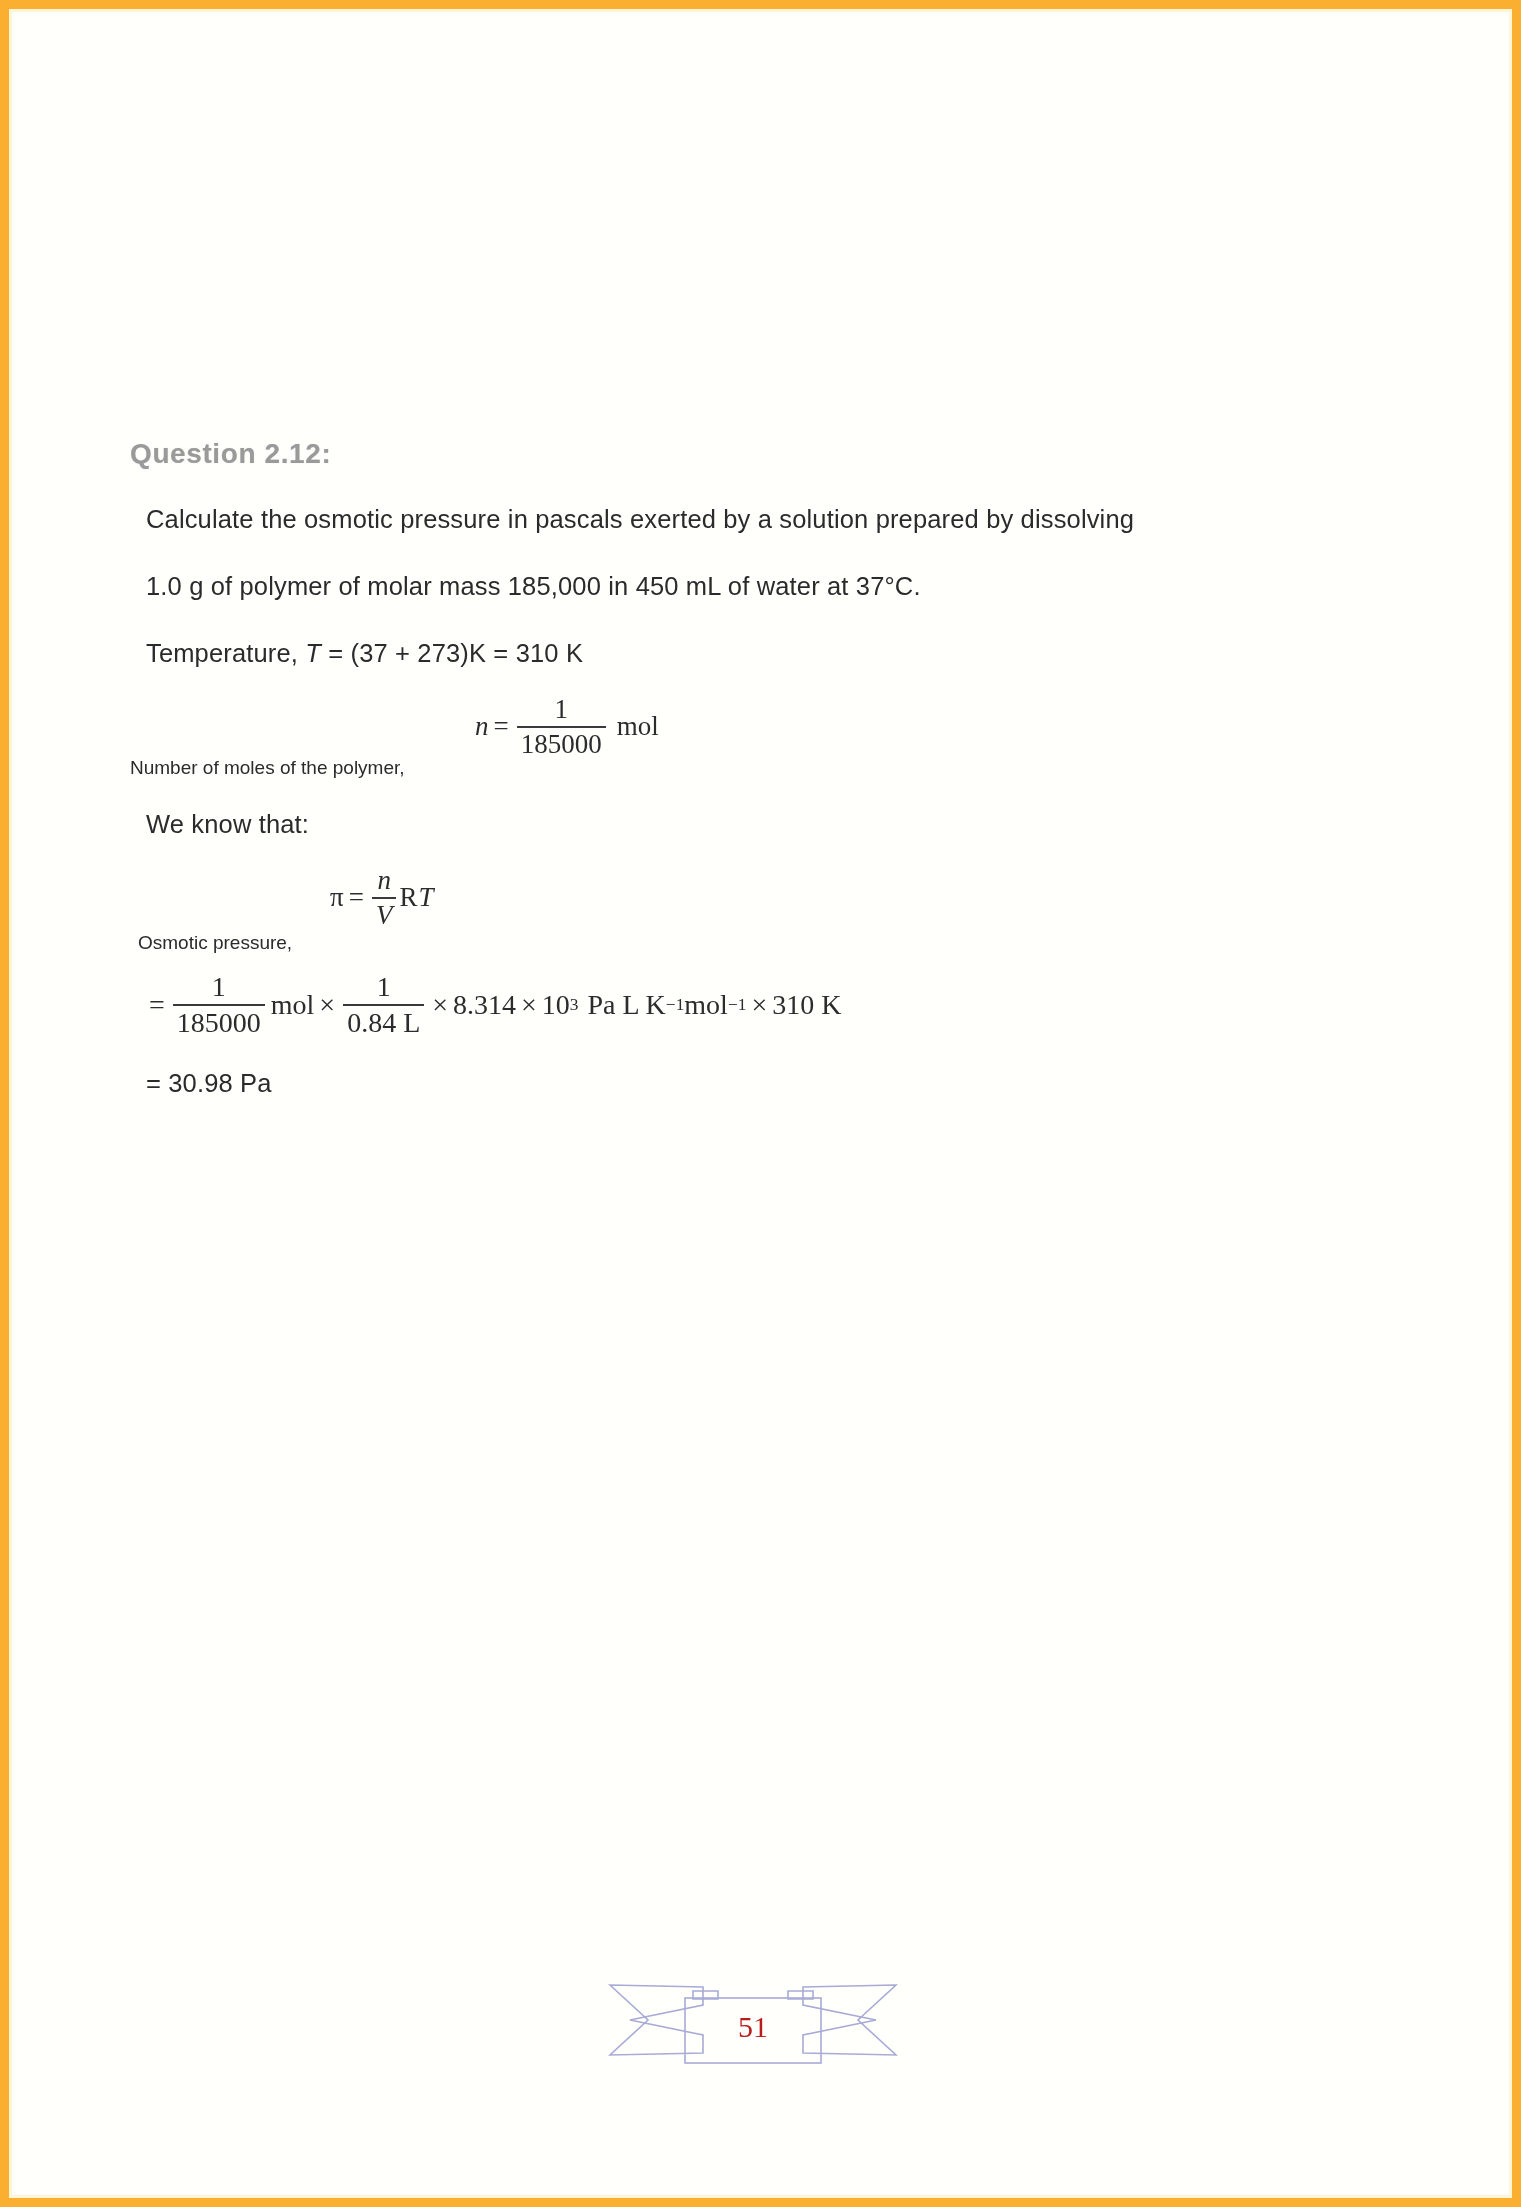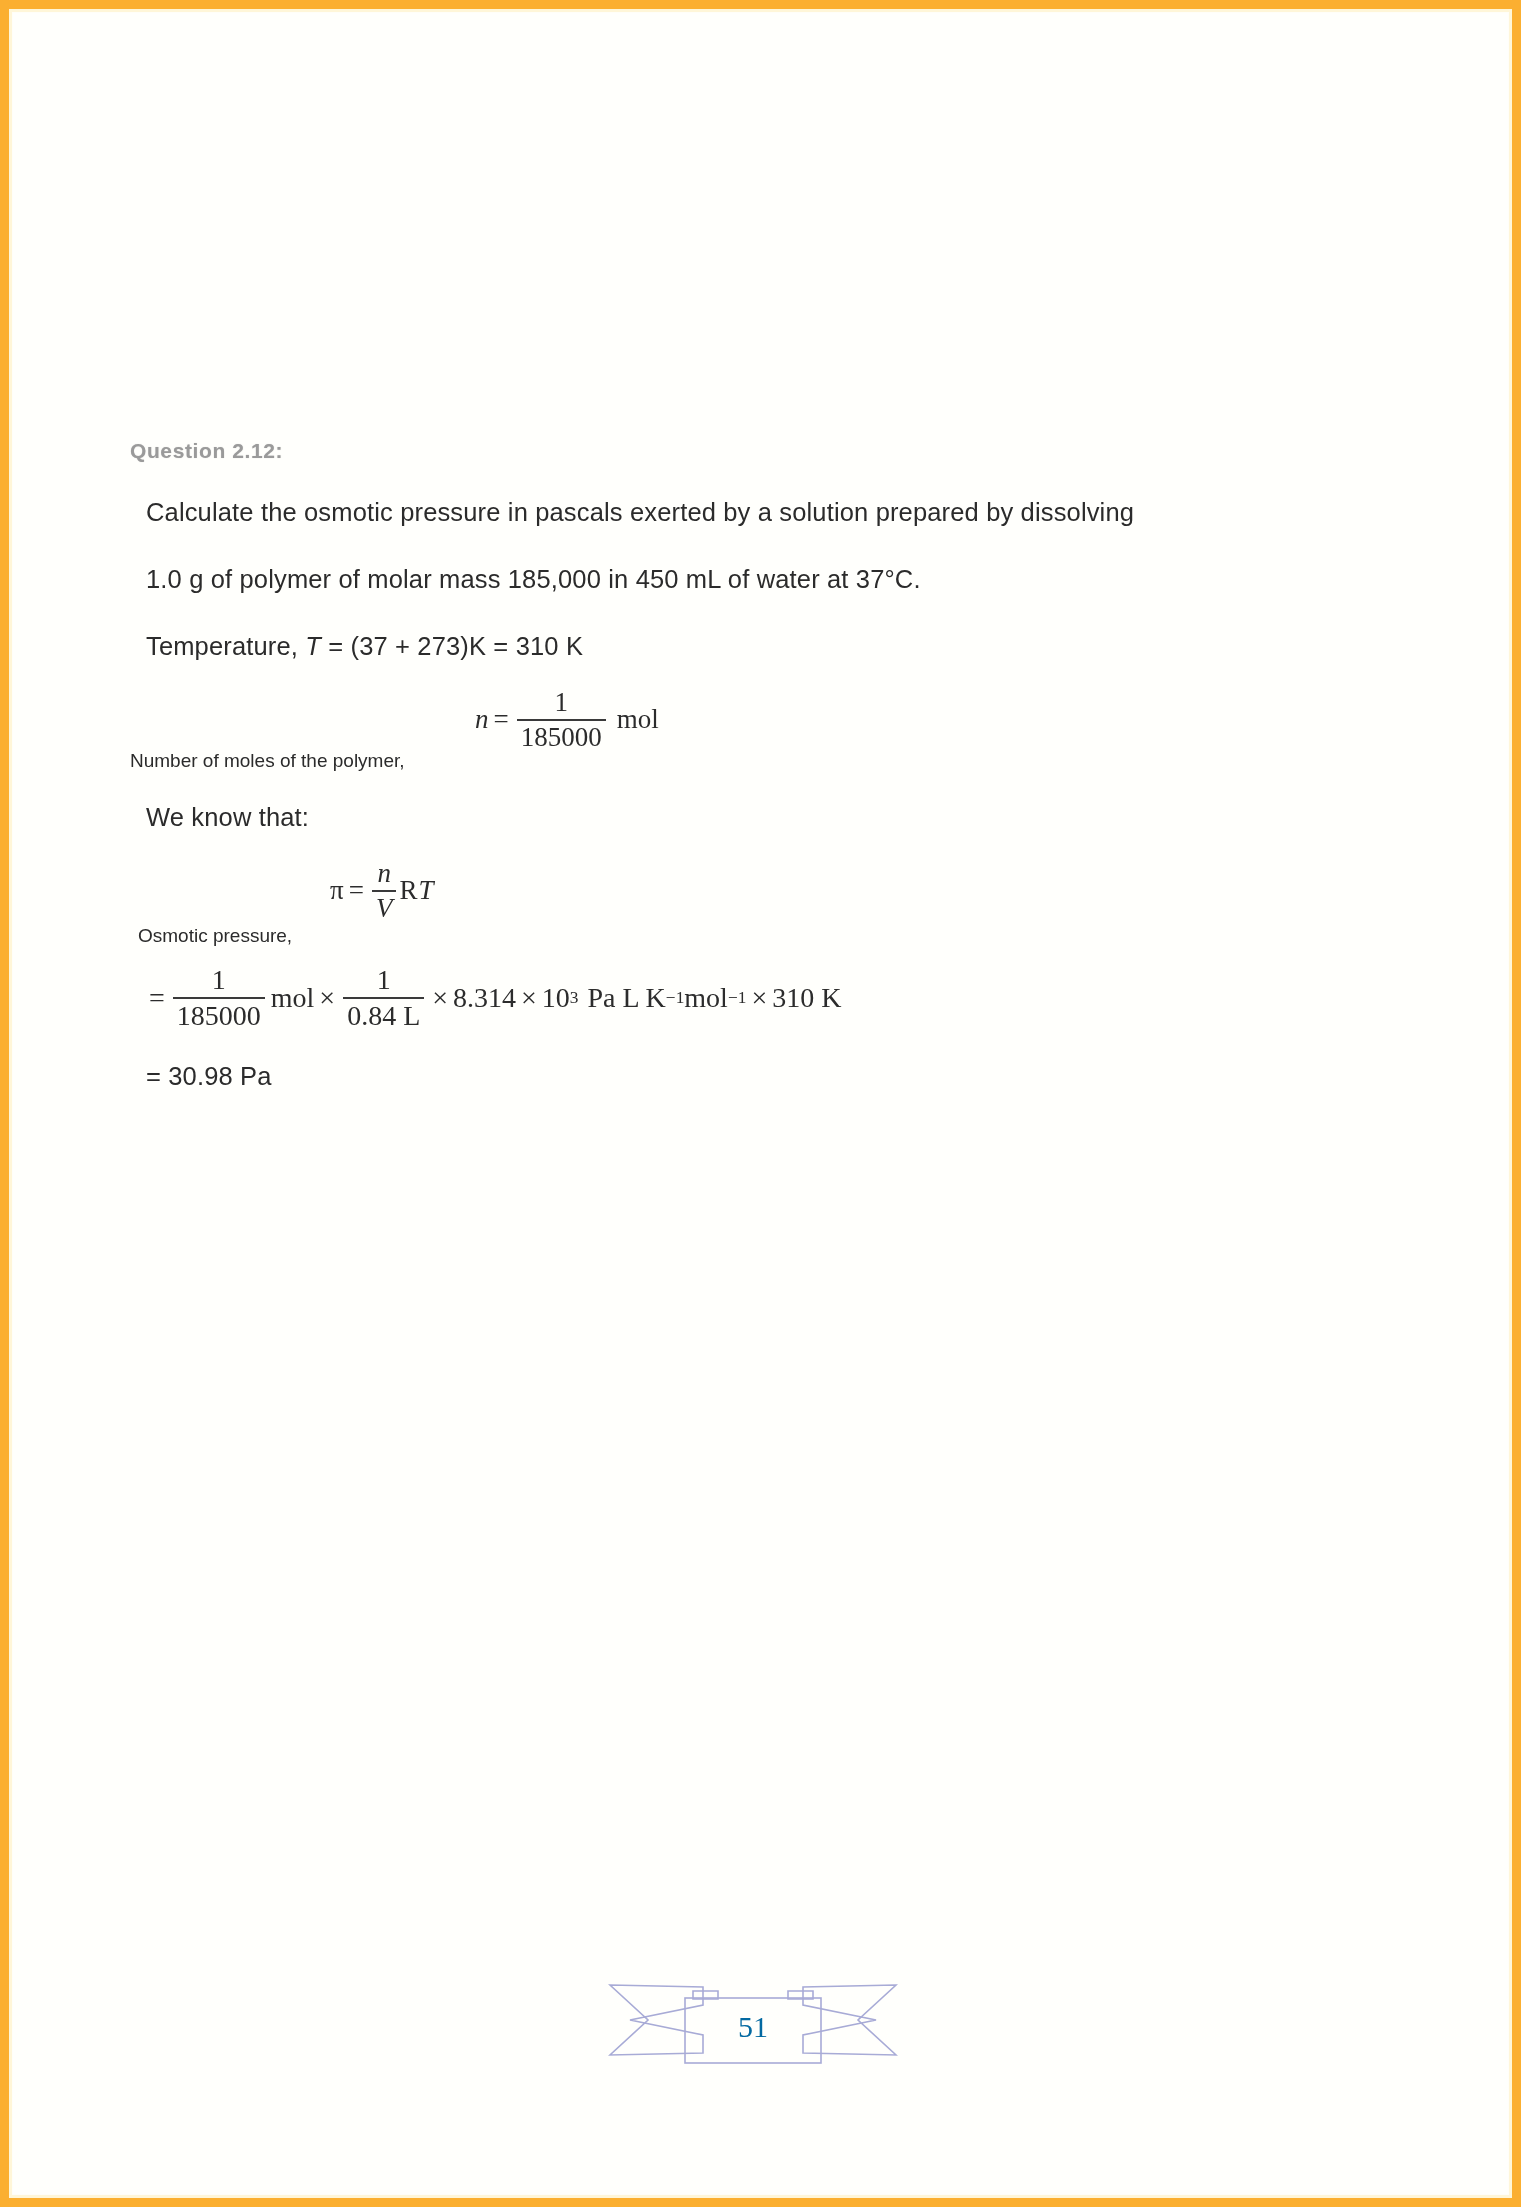--- a/index.html
+++ b/index.html
@@ -48,21 +48,21 @@
 
   
   .content {
     position: absolute;
     left: 130px;
     top: 440px;
     width: 1260px;
   }
 
   .q-heading {
-    font-size: 21px;
+    font-size: 28px;
     font-weight: bold;
     color: #9a9a9a;
     letter-spacing: 0.6px;
     line-height: 1.0;
     margin: 0 0 26px 0;
     text-shadow: 0 0 1px rgba(150,150,150,0.45);
   }
 
   .body-line {
     font-size: 25.5px;
@@ -171,21 +171,21 @@
     position: absolute;
     left: 608px;
     top: 1965px;
     width: 290px;
     height: 110px;
     display: flex;
     align-items: center;
     justify-content: center;
     font-family: "Liberation Serif", serif;
     font-size: 30px;
-    color: #0369a1;
+    color: #b91c1c;
     padding-top: 14px;
     box-sizing: border-box;
     pointer-events: none;
   }
 </style>
 </head>
 <body>
 
 <div class="page-frame">
   <div class="page-inner-glow"></div>

